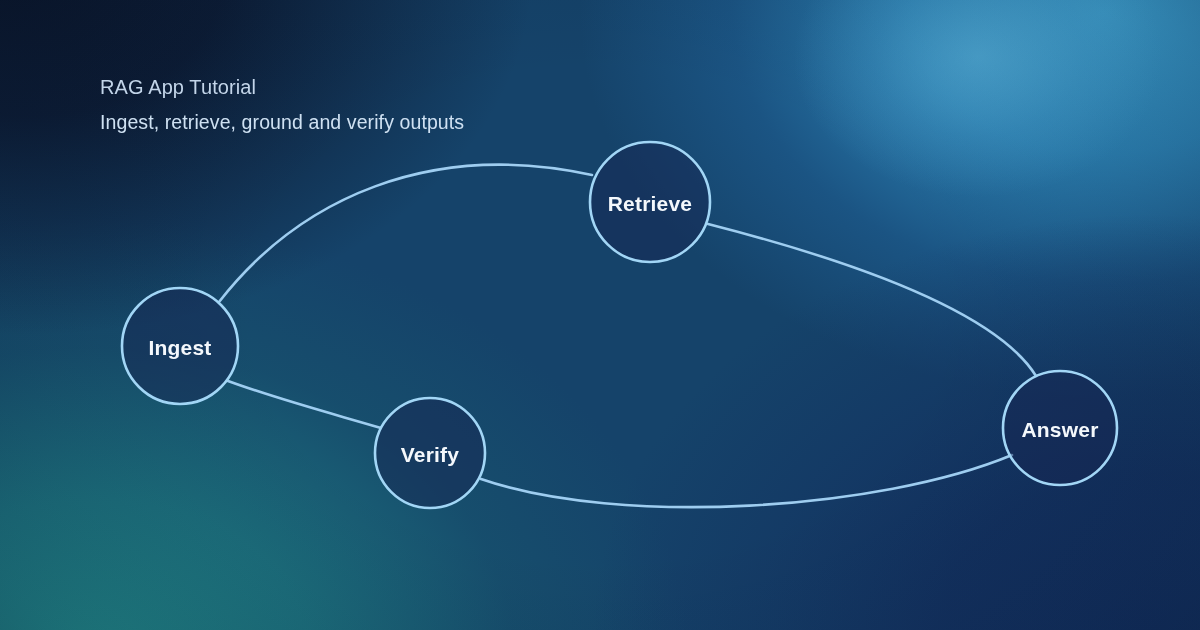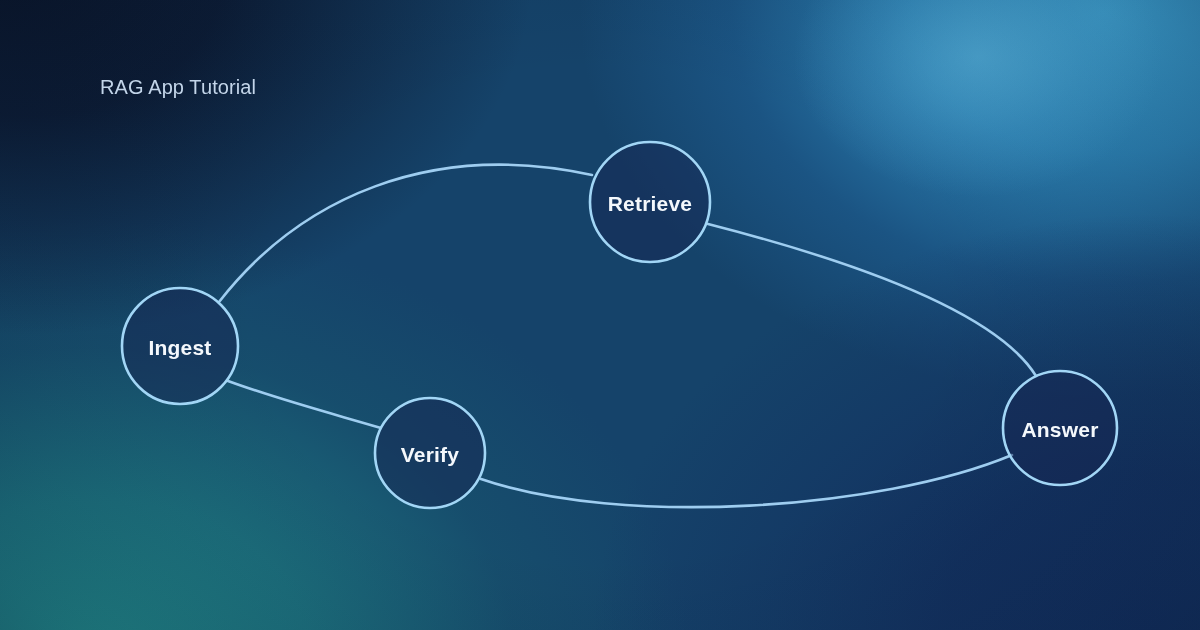--- a/index.html
+++ b/index.html
@@ -136,20 +136,21 @@
   <div class="bg-layer" id="bg-base"></div>
   <div class="bg-layer" id="bg-teal"></div>
   <div class="bg-layer" id="bg-cyan"></div>
   <div class="bg-layer" id="bg-navy-tl"></div>
   <div class="bg-layer" id="bg-navy-br"></div>
   <div class="bg-layer" id="bg-glow"></div>
   <div class="bg-layer" id="bg-vignette"></div>
 
   <div id="caption">
     <div id="title-text">RAG App Tutorial</div>
+    <div id="subtitle-text">Ingest, retrieve, ground and verify outputs</div>
   </div>
 
   <svg id="graph-svg" viewBox="0 0 1200 630">
     <g id="edges-group">
         <path class="edge-path" d="M 219 302 C 300 198 430 140 592 175" stroke="#9ecdf0"></path>
         <path class="edge-path" d="M 228 381 C 280 400 330 413 381 428" stroke="#9ecdf0"></path>
         <path class="edge-path" d="M 708 224 C 880 268 1000 318 1036 376" stroke="#9ecdf0"></path>
         <path class="edge-path" d="M 481 479 C 620 527 880 510 1012 455" stroke="#9ecdf0"></path>
       </g>
     <g id="nodes-group">

